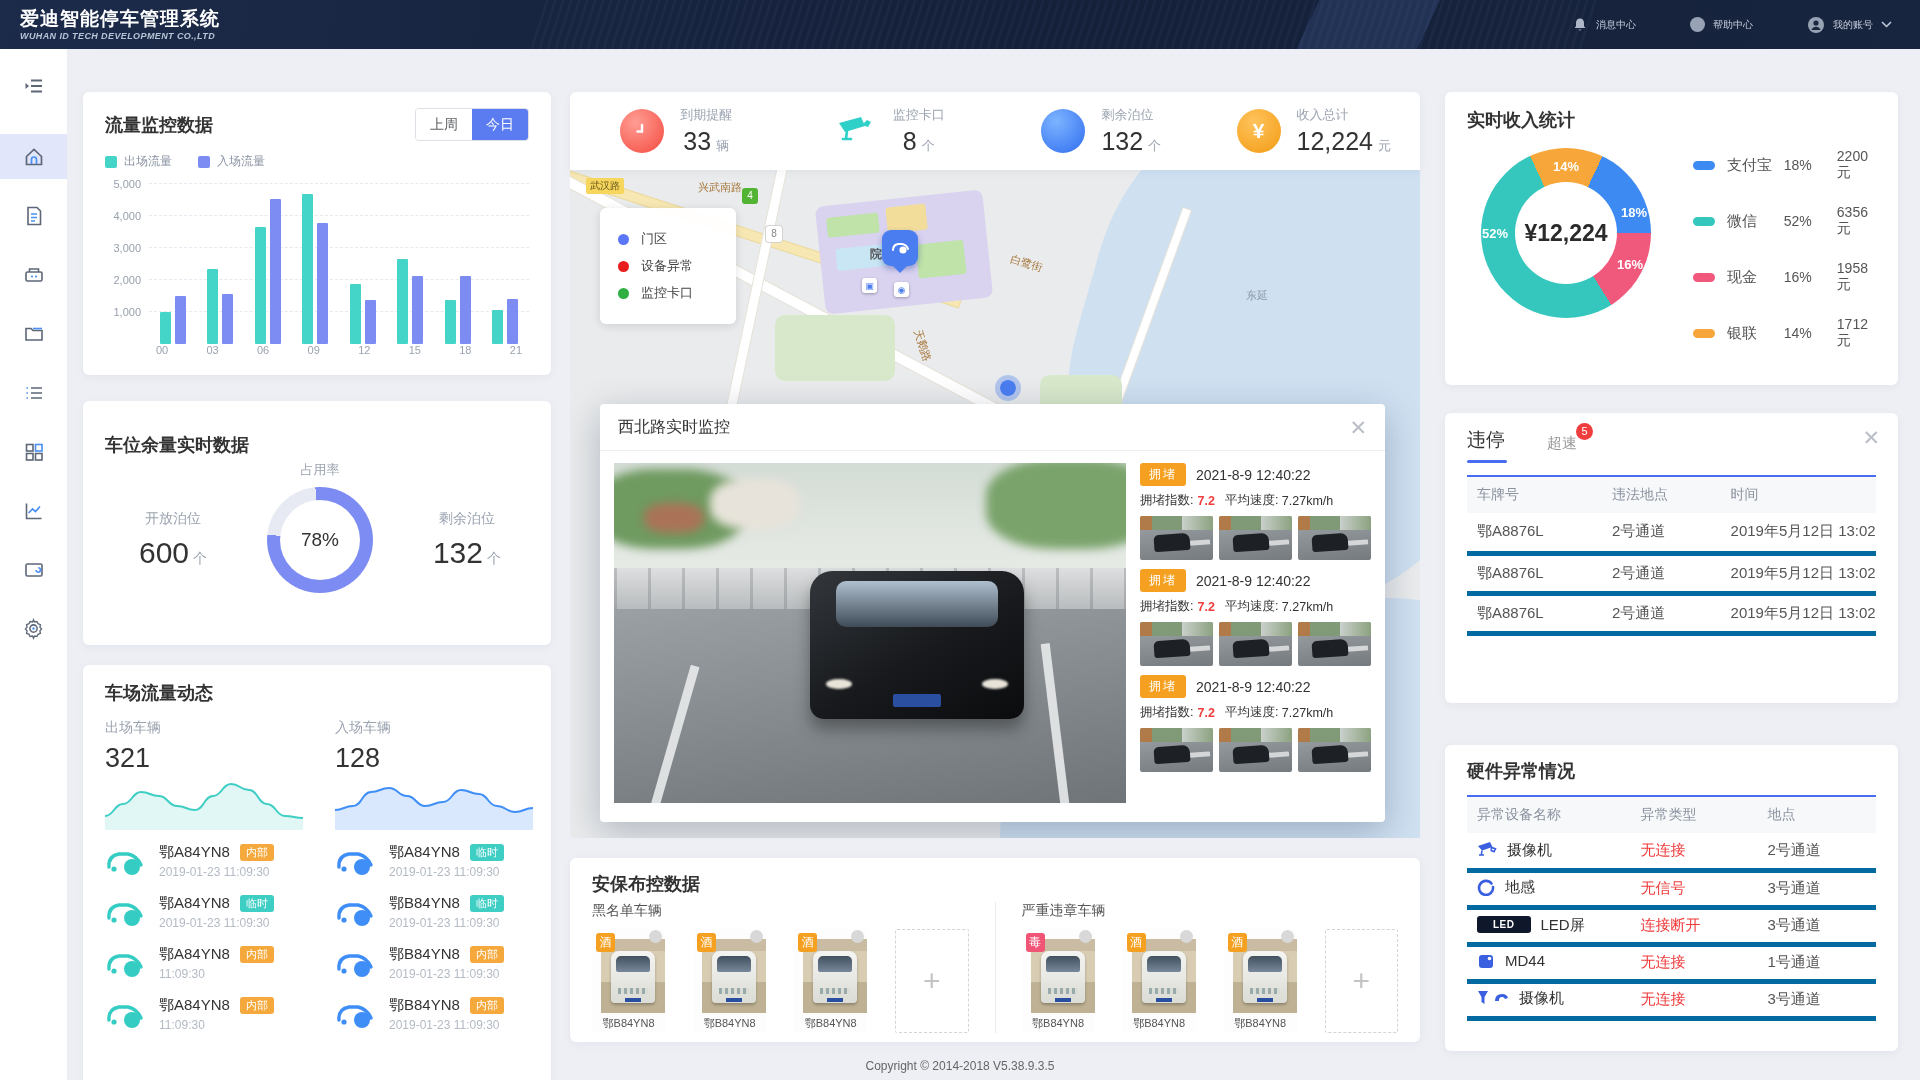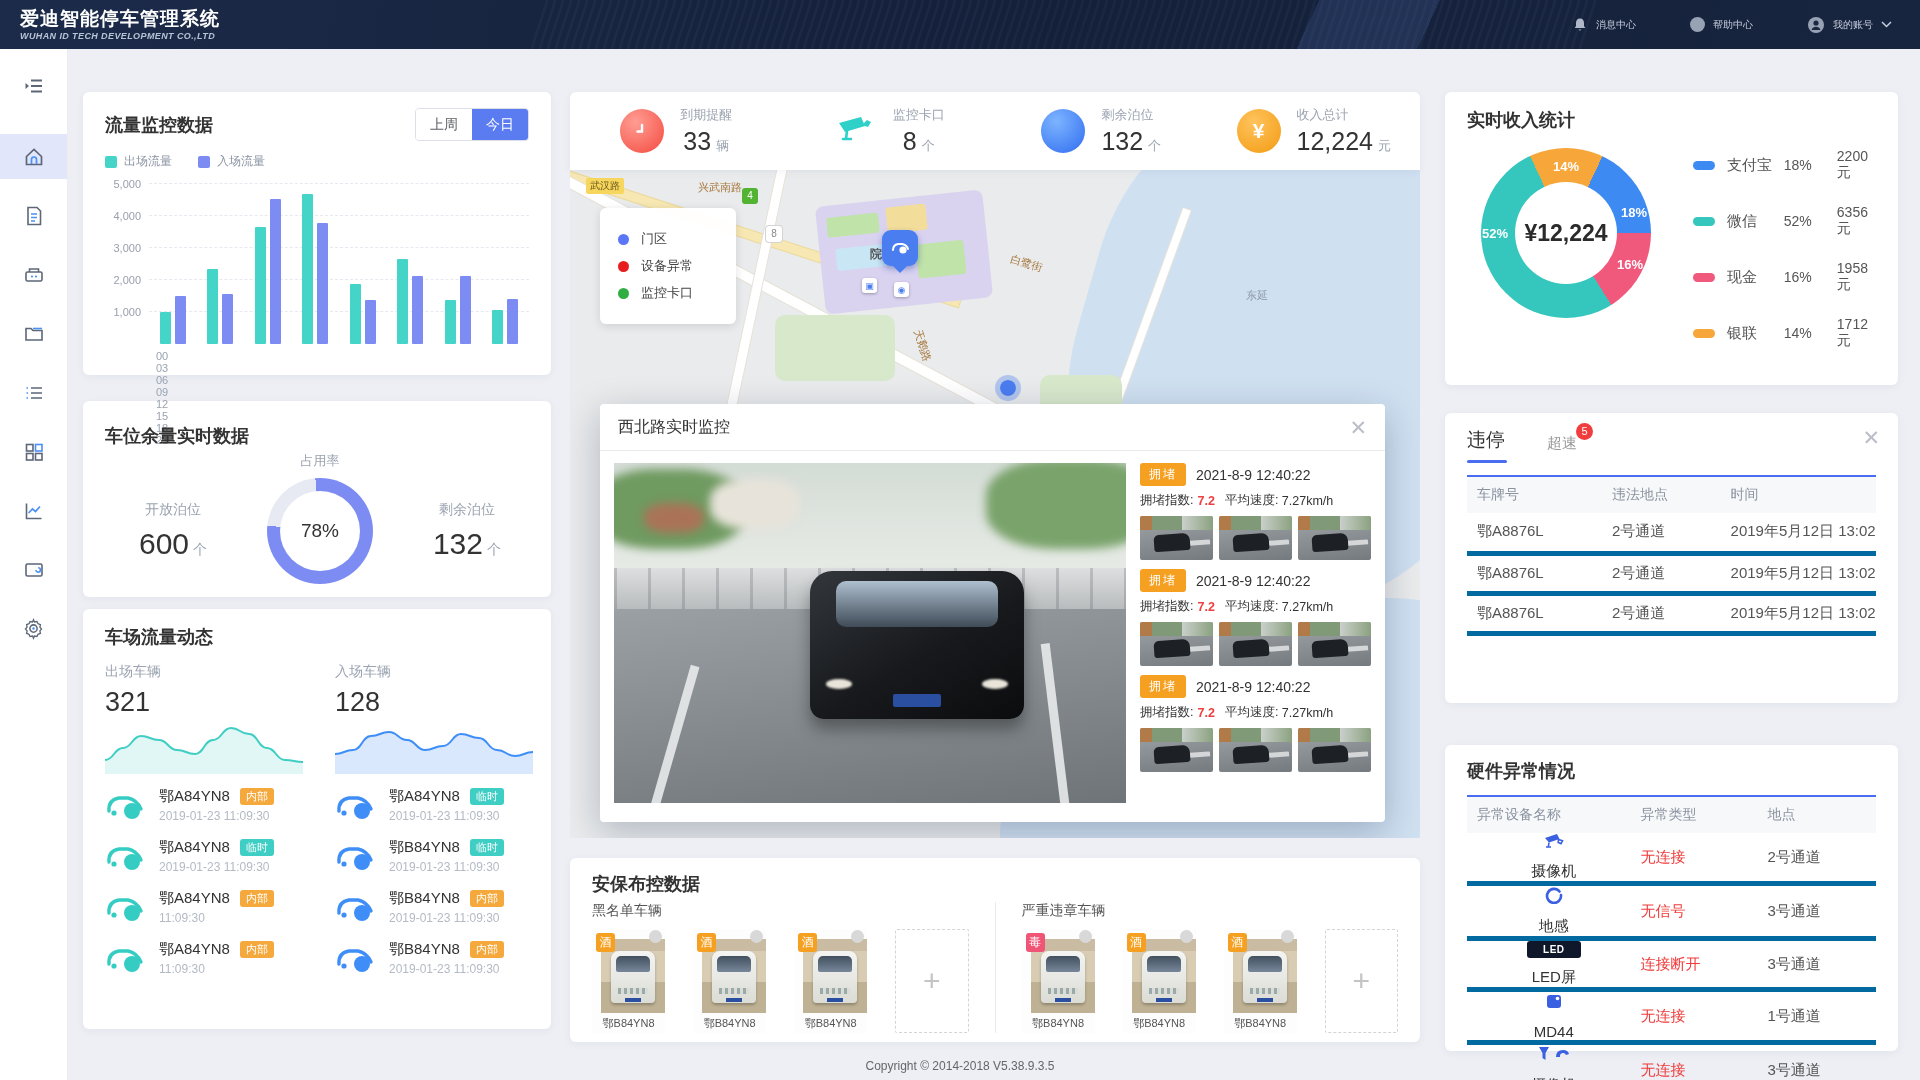--- a/index.html
+++ b/index.html
@@ -45,25 +45,25 @@
   .lg-item{display:flex;align-items:center;gap:7px;font-size:12px;color:#8a93a3;}
   .pill{width:12px;height:12px;border-radius:2px;display:inline-block;}
   .chart{display:flex;margin-top:14px;}
   .yaxis{width:44px;position:relative;height:160px;flex:0 0 44px;}
   .ylab{position:absolute;right:8px;font-size:11px;color:#98a0ad;transform:translateY(-50%);}
   .chart-plot{flex:1;position:relative;height:160px;}
   .gline{position:absolute;left:0;right:0;border-top:1px dashed #e6e9ef;}
   .groups{position:absolute;inset:0;display:flex;justify-content:space-around;align-items:flex-end;}
   .bgroup{display:flex;align-items:flex-end;gap:4px;height:100%;}
   .bar{width:11px;border-radius:1px;}
-  .xlabels{display:flex;justify-content:space-between;margin-left:44px;margin-top:6px;flex-direction:column;}
+  .xlabels{display:flex;justify-content:space-between;margin-left:44px;}
   .xlab{font-size:11px;color:#9aa3b0;width:26px;text-align:center;}
 
   
-  .p-occ{height:196px;padding:23px 22px;margin-bottom:12px;}
+  .p-occ{height:244px;padding:32px 22px;margin-bottom:20px;}
   .occ-body{display:flex;align-items:center;justify-content:space-between;padding:4px 28px 0 34px;}
   .occ-stat{text-align:center;margin-top:26px;}
   .occ-lbl{font-size:14px;color:#9aa3b0;}
   .occ-val{font-size:30px;color:#333;margin-top:8px;}
   .occ-val small{font-size:14px;color:#9aa3b0;font-weight:400;margin-left:4px;}
   .gauge-wrap{text-align:center;}
   .gauge-title{font-size:13px;color:#9aa3b0;margin-bottom:8px;}
   .gauge{width:106px;height:106px;border-radius:50%;position:relative;margin:0 auto;}
   .gauge-hole{position:absolute;inset:13px;background:#fff;border-radius:50%;display:flex;align-items:center;justify-content:center;font-size:19px;color:#333;}
 
@@ -196,21 +196,21 @@
   .tab1{font-size:19px;color:#333;cursor:pointer;}
   .tab1::after{content:"";display:block;width:40px;height:3px;background:#4a6cf0;border-radius:2px;margin-top:7px;}
   .tab2{font-size:15px;color:#999;cursor:pointer;position:relative;padding-bottom:10px;}
   .tab-badge{position:absolute;top:-11px;right:-16px;background:#f03e3e;color:#fff;width:17px;height:17px;border-radius:50%;font-size:11px;line-height:17px;text-align:center;}
   .p-illegal .xclose{position:absolute;right:18px;top:14px;}
   table{width:100%;border-collapse:collapse;margin-top:12px;}
   .tbl-blue{border-top:2px solid #4a6cf0;}
   th{background:#f7f8fa;font-weight:400;font-size:14px;color:#8b93a0;text-align:left;height:37px;padding-left:10px;}
   td{font-size:15px;color:#555;height:40px;border-bottom:5px solid #0369a1;padding-left:10px;}
   .red{color:#f03b3b;}
-  .devcell{display:flex;align-items:center;gap:10px;color:#333;flex-direction:column;}
+  .devcell{display:flex;align-items:flex-start;gap:10px;color:#333;}
 
   
   .p-hw{height:306px;padding:14px 22px;}
   .p-hw table{margin-top:12px;}
   .p-hw td{height:37px;}
   .led-chip{background:#0f172a;color:#fff;font-size:10px;font-weight:700;border-radius:3px;padding:3px 16px;letter-spacing:.5px;}
 
   
   .footer{position:absolute;left:0;right:0;bottom:7px;text-align:center;font-size:12px;color:#666;z-index:1;}
 </style>

